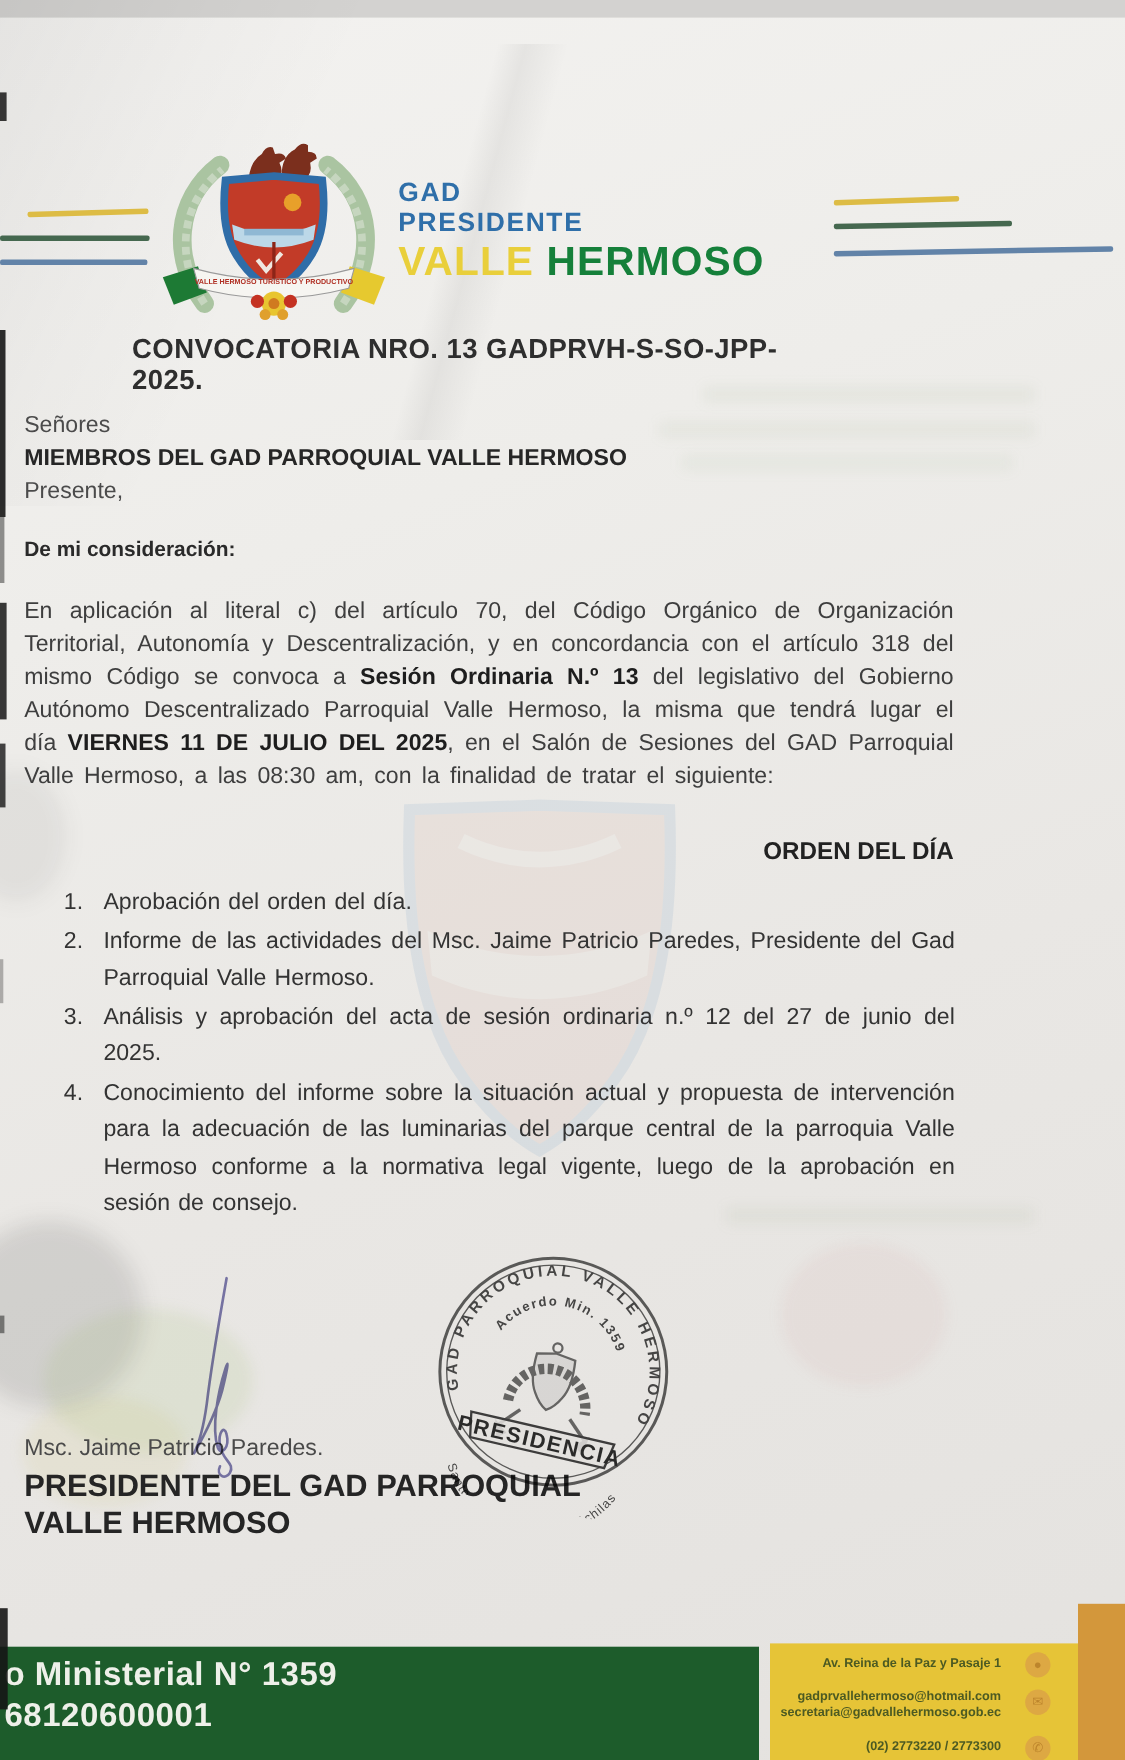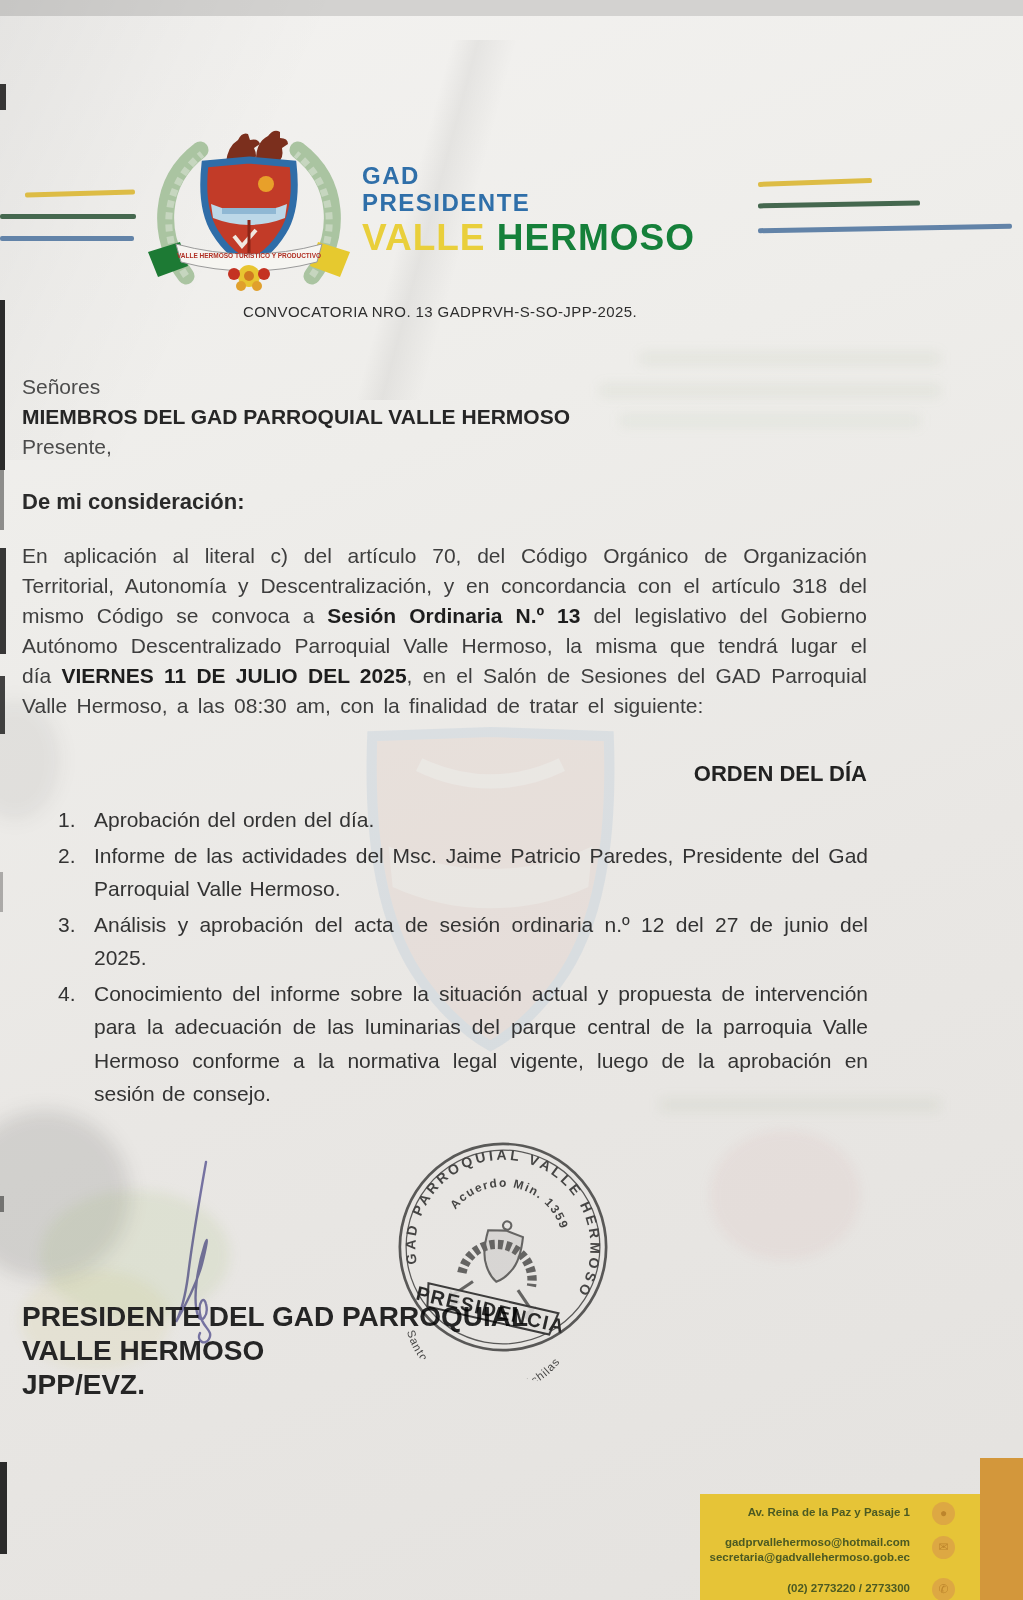--- a/index.html
+++ b/index.html
@@ -17,26 +17,26 @@
     background:linear-gradient(105deg,rgba(0,0,0,0) 46%,rgba(0,0,0,0.05) 50%,rgba(0,0,0,0) 56%);}
   .smudge{border-radius:50%;filter:blur(9px);}
   .edge-mark{left:0;background:#161616;}
   
   .wordmark{left:362px;top:164px;line-height:1;}
   .wm1,.wm2{font-weight:bold;font-size:24px;letter-spacing:1.5px;color:#2f6fa9;}
   .wm2{margin-top:3px;}
   .wm3{margin-top:4px;font-weight:bold;font-size:37px;letter-spacing:1px;}
   .wm3 .v{color:#e9cf3b;} .wm3 .h{color:#15803a;}
   .hline{position:absolute;height:5px;border-radius:2px;}
-  .doc-title{left:120px;top:303px;width:640px;text-align:center;
-    font-size:15px;letter-spacing:.4px;color:#2e2e2e;}
+  .doc-title{left:120px;top:303px;width:640px;
+    font-size:25px;letter-spacing:.4px;color:#2e2e2e;font-weight:bold;}
   
   .recipient{left:22px;top:372px;font-size:21px;line-height:30px;color:#4b4b4b;}
   .recipient .b{font-weight:bold;color:#262626;}
-  .greeting{left:22px;top:489px;font-size:22px;font-weight:bold;color:#2a2a2a;}
+  .greeting{left:22px;top:489px;font-size:19px;font-weight:bold;color:#2a2a2a;}
   .para{left:22px;top:541px;width:845px;font-size:21px;line-height:30px;
     text-align:justify;word-spacing:3.5px;color:#3e3e3e;}
   .para strong{color:#1d1d1d;}
   .agenda-head{left:22px;top:761px;width:845px;text-align:right;
     font-size:22px;font-weight:bold;color:#222;}
   .agenda{left:58px;top:803px;width:810px;font-size:21px;line-height:33.5px;color:#333;}
   .agenda .row{display:flex;margin-bottom:2px;}
   .agenda .num{width:36px;flex:0 0 36px;}
   .agenda .txt{flex:1;text-align:justify;word-spacing:1.5px;}
   .dateline{left:22px;top:1152px;font-size:21px;color:#474747;z-index:2;}
@@ -207,25 +207,31 @@
       <path d="M162,170 l-12,10 8,6 z" fill="#474747" stroke="none"></path>
       <circle cx="120" cy="99" r="4" stroke-width="2"></circle>
     </g>
     <g transform="rotate(2 120 181)">
       <path d="M56,170 l128,0 -4,22 -120,0 z" fill="rgba(250,250,250,.85)" stroke="#333" stroke-width="2"></path>
       <text x="120" y="188" text-anchor="middle" font-size="19" font-weight="bold" fill="#1c1c1c" letter-spacing="1.5">PRESIDENCIA</text>
     </g>
   </svg>
 
   <div class="abs sigblock">
+    <div class="sig-name">Msc. Jaime Patricio Paredes.</div>
     <div class="sig-b">PRESIDENTE DEL GAD PARROQUIAL</div>
     <div class="sig-b">VALLE HERMOSO</div>
-    <div class="sig-b">JPP/EVZ.</div>
-  </div>
-
+  </div>
+
+  <div class="abs green-band">
+    <div class="gb-text">
+      <div>o Ministerial N° 1359</div>
+      <div>68120600001</div>
+    </div>
+  </div>
   <div class="abs yellow-panel">
     <div class="f-line" style="top:12px;">Av. Reina de la Paz y Pasaje 1</div>
     <div class="f-line" style="top:42px;">gadprvallehermoso@hotmail.com</div>
     <div class="f-line" style="top:57px;">secretaria@gadvallehermoso.gob.ec</div>
     <div class="f-line" style="top:88px;">(02) 2773220 / 2773300</div>
     <div class="f-line" style="top:124px;">www.legislativo.gob.ec</div>
     <div class="f-icon" style="top:8px;">●</div>
     <div class="f-icon" style="top:42px;">✉</div>
     <div class="f-icon" style="top:84px;">✆</div>
     <div class="f-icon" style="top:120px;">⊕</div>

